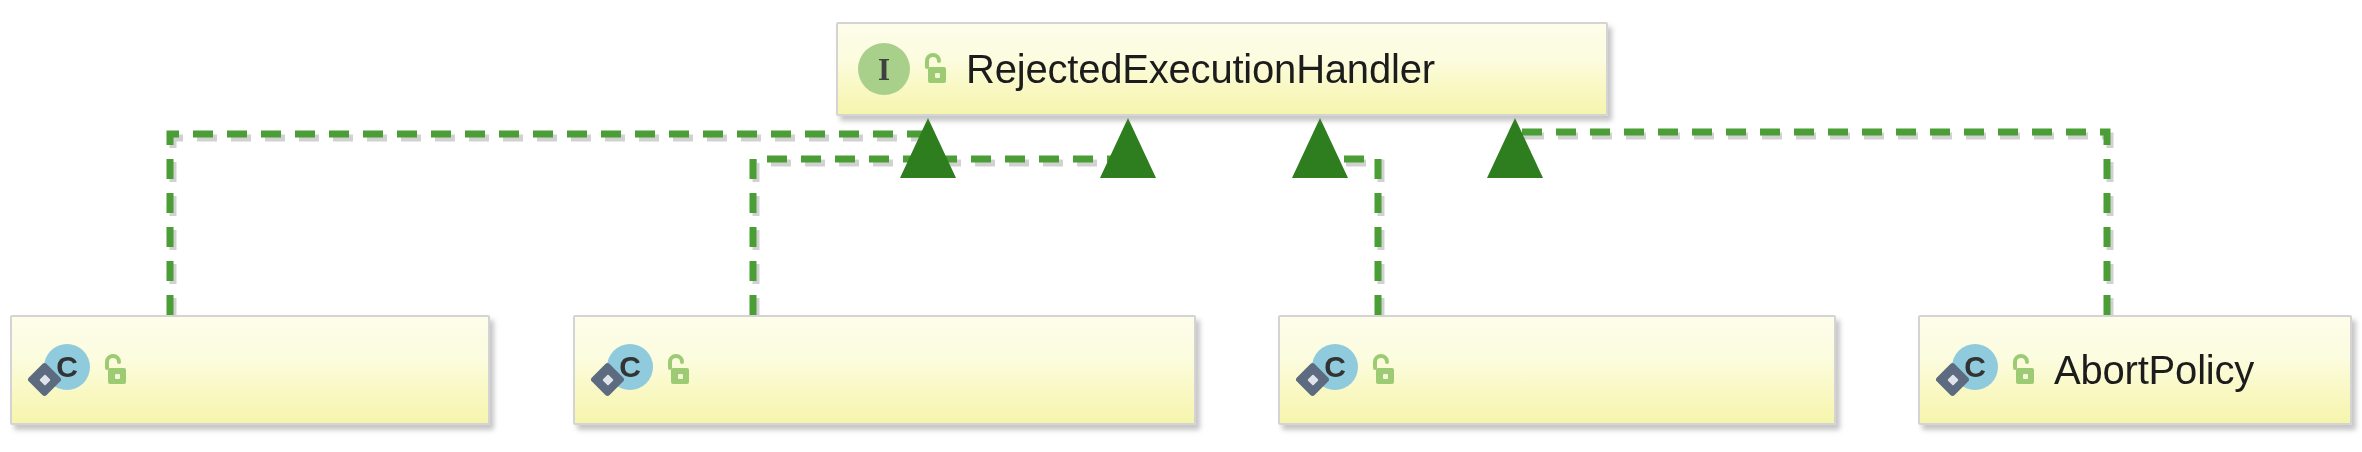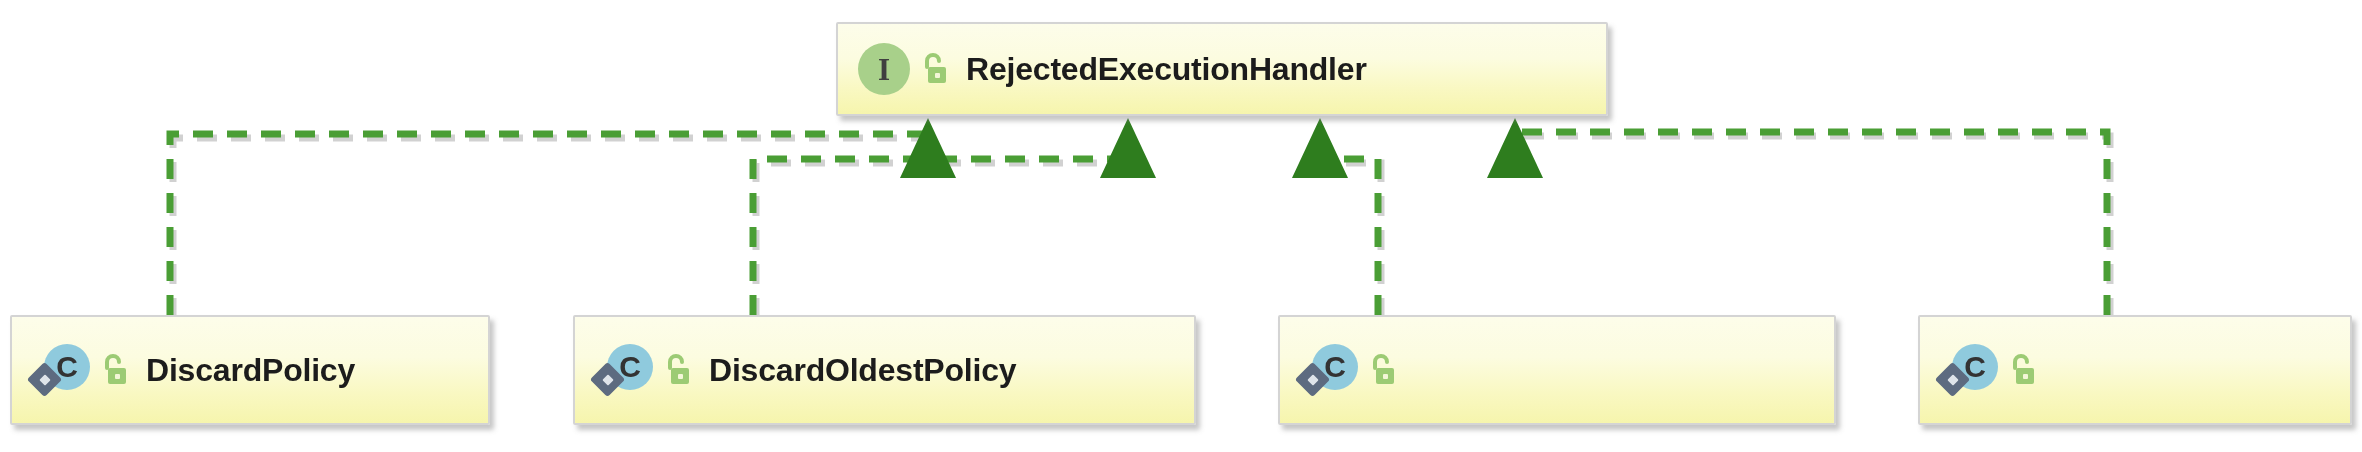--- a/index.html
+++ b/index.html
@@ -126,22 +126,22 @@
   
   .lock-icon {
     width: 30px;
     height: 34px;
     margin-left: 10px;
     flex: 0 0 auto;
   }
 
   .node-label {
     font-family: "Liberation Sans", sans-serif;
-    font-size: 32px;
-    font-weight: 700;
+    font-size: 40px;
+    font-weight: 400;
     color: #1c1c1c;
     white-space: nowrap;
     line-height: 1;
     letter-spacing: -0.2px;
   }
 </style>
 </head>
 <body>
 
 <div id="diagram-canvas">
@@ -202,40 +202,38 @@
         <span class="diamond-hole"></span>
       </span>
       <span class="lock-icon">
         <svg viewBox="0 0 30 34" width="30" height="34" xmlns="http://www.w3.org/2000/svg">
           <path d="M7 15 L7 9 A6 6 0 0 1 19 9" fill="none" stroke="#9ccb74" stroke-width="4" stroke-linecap="round"></path>
           <rect x="8" y="15" width="18" height="16" rx="2" fill="#9ccb74"></rect>
           <rect x="15" y="21" width="5" height="5" rx="1" fill="#f4f6d8"></rect>
         </svg>
       </span>
     </span>
-    <span class="node-label">DiscardPolicy</span>
   </div>
 
   <div class="uml-node" style="left:573px; top:315px; width:623px; height:110px;">
     <span class="node-icon-group">
       <span class="badge-class">
         <span class="disc"></span>
         <span class="glyph">C</span>
         <span class="diamond"></span>
         <span class="diamond-hole"></span>
       </span>
       <span class="lock-icon">
         <svg viewBox="0 0 30 34" width="30" height="34" xmlns="http://www.w3.org/2000/svg">
           <path d="M7 15 L7 9 A6 6 0 0 1 19 9" fill="none" stroke="#9ccb74" stroke-width="4" stroke-linecap="round"></path>
           <rect x="8" y="15" width="18" height="16" rx="2" fill="#9ccb74"></rect>
           <rect x="15" y="21" width="5" height="5" rx="1" fill="#f4f6d8"></rect>
         </svg>
       </span>
     </span>
-    <span class="node-label">DiscardOldestPolicy</span>
   </div>
 
   <div class="uml-node" style="left:1278px; top:315px; width:558px; height:110px;">
     <span class="node-icon-group">
       <span class="badge-class">
         <span class="disc"></span>
         <span class="glyph">C</span>
         <span class="diamond"></span>
         <span class="diamond-hole"></span>
       </span>
@@ -258,15 +256,16 @@
         <span class="diamond-hole"></span>
       </span>
       <span class="lock-icon">
         <svg viewBox="0 0 30 34" width="30" height="34" xmlns="http://www.w3.org/2000/svg">
           <path d="M7 15 L7 9 A6 6 0 0 1 19 9" fill="none" stroke="#9ccb74" stroke-width="4" stroke-linecap="round"></path>
           <rect x="8" y="15" width="18" height="16" rx="2" fill="#9ccb74"></rect>
           <rect x="15" y="21" width="5" height="5" rx="1" fill="#f4f6d8"></rect>
         </svg>
       </span>
     </span>
+    <span class="node-label">AbortPolicy</span>
   </div>
 
 </div>
 
 </body></html>

